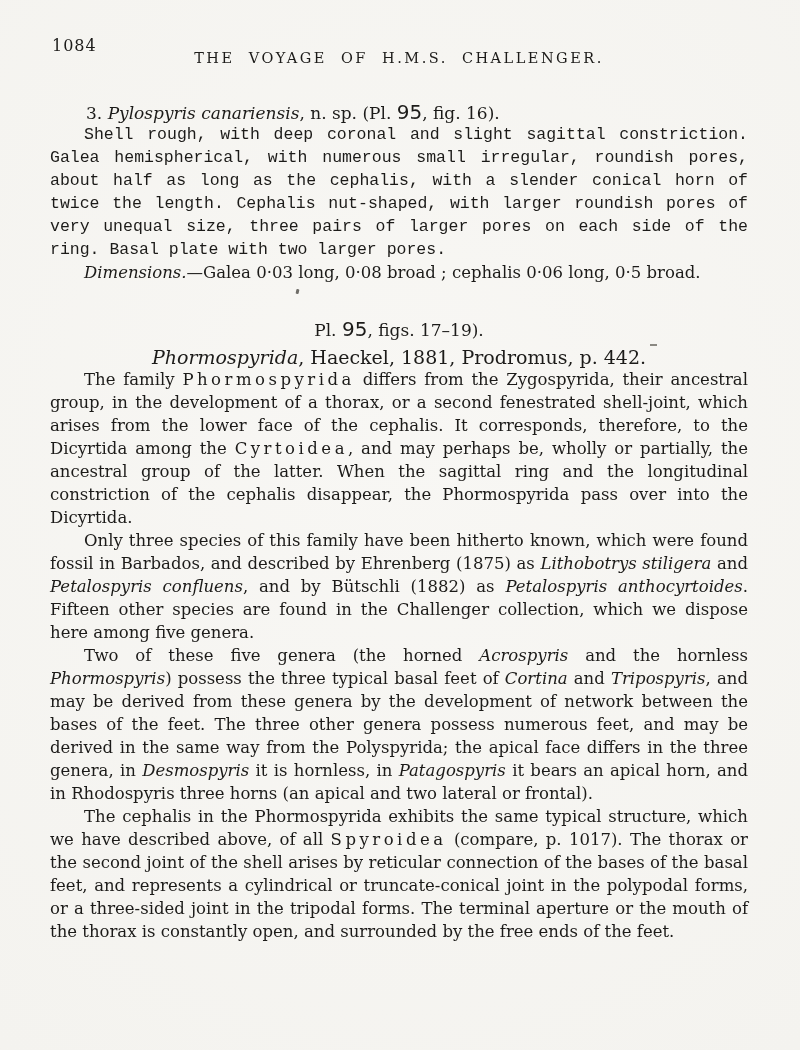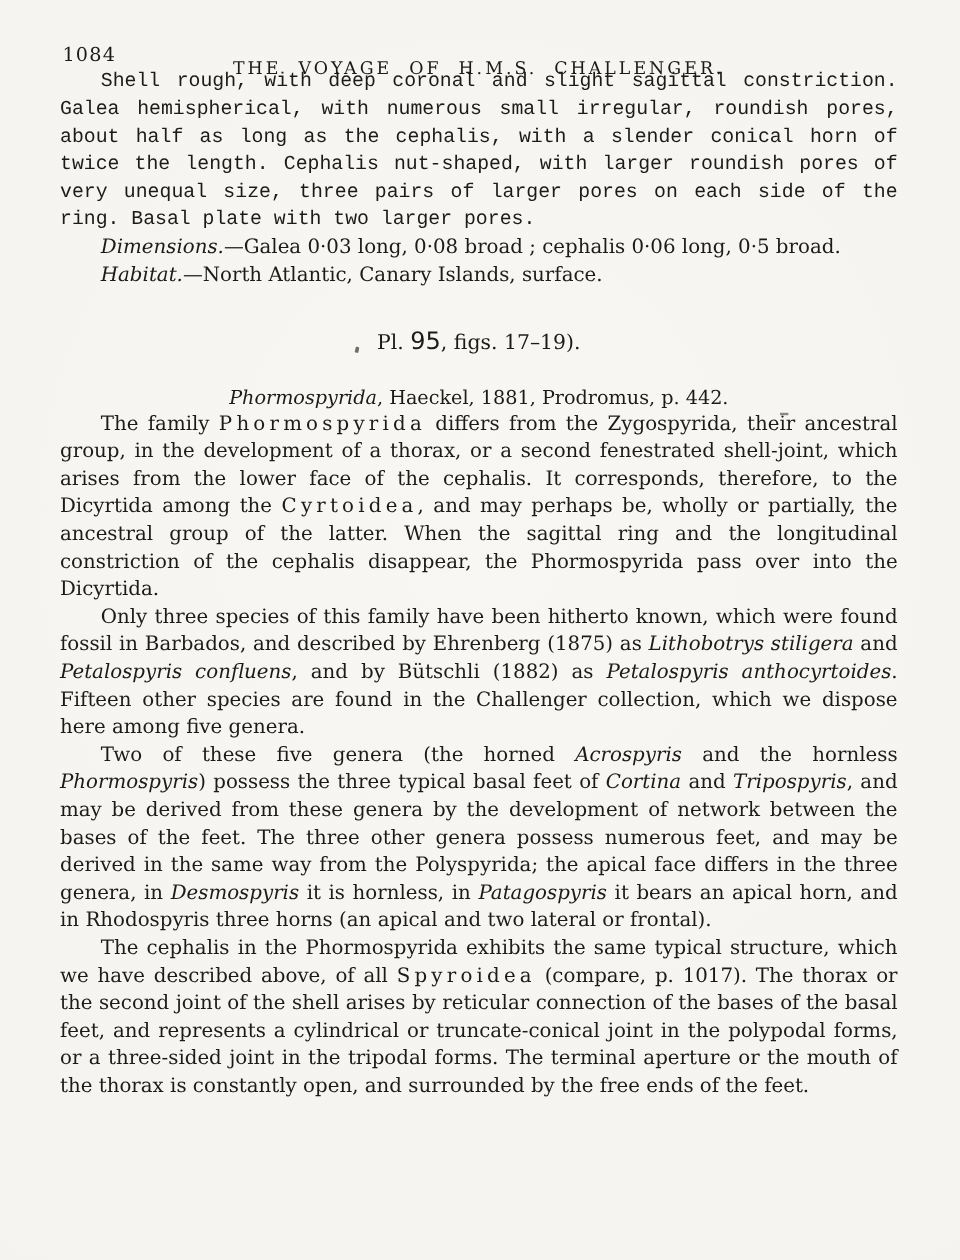--- a/index.html
+++ b/index.html
@@ -53,23 +53,23 @@
   p.indent { text-indent: 34px; }
   p.noj { text-align: left; }
   .desc { margin-top: 23px; font-family: Liberation Mono, monospace; }
   .family-heading {
     margin-top: 33px;
     text-align: center;
     font-size: 17px;
     line-height: 27px;
   }
   .citation {
-    margin-top: 22px;
+    margin-top: 2px;
     text-align: center;
-    font-size: 16px;
+    font-size: 19px;
   }
   .definition { margin-top: 17px; }
   .para-gap { margin-top: 14px; }
   .para-sm-gap { margin-top: 4px; }
   .seg-i { font-style: italic; }
   .seg-sp { letter-spacing: 3.5px; }
   .seg-spc { font-variant: small-caps; letter-spacing: 4.5px; }
   .seg-big {
     font-family: "DejaVu Sans", "Liberation Sans", sans-serif;
     font-size: 20px;
@@ -97,24 +97,24 @@
 </head>
 <body>
 
 <div class="page">
 
   <div class="header">
     <span class="pagenum">1084</span>
     <span class="running-title">THE VOYAGE OF H.M.S. CHALLENGER.</span>
   </div>
 
+  <div class="species-heading"><span>3. </span><span class="seg-i">Pylospyris canariensis</span><span>, n. sp. (Pl. </span><span class="seg-big">95</span><span>, fig. 16).</span></div>
 
   <p class="body indent desc"><span>Shell rough, with deep coronal and slight sagittal constriction. Galea hemispherical, with numerous small irregular, roundish pores, about half as long as the cephalis, with a slender conical horn of twice the length. Cephalis nut-shaped, with larger roundish pores of very unequal size, three pairs of larger pores on each side of the ring. Basal plate with two larger pores.</span></p>
   <p class="body indent noj"><span class="seg-i">Dimensions.</span><span>—Galea 0·03 long, 0·08 broad ; cephalis 0·06 long, 0·5 broad.</span></p>
-  <p class="body indent noj"><span class="seg-i">Habitat.</span><span>—North Atlantic, Canary Islands, surface.</span></p>
 
   <div class="family-heading">
     <div><span>Pl. </span><span class="seg-big">95</span><span>, figs. 17–19).</span></div>
   </div>
 
   <div class="citation"><span class="seg-i">Phormospyrida</span><span>, Haeckel, 1881, Prodromus, p. 442.</span></div>
 
 
   <p class="body indent para-gap"><span>The family </span><span class="seg-sp">Phormospyrida</span><span> differs from the Zygospyrida, their ancestral group, in the development of a thorax, or a second fenestrated shell-joint, which arises from the lower face of the cephalis. It corresponds, therefore, to the Dicyrtida among the </span><span class="seg-sp">Cyrtoidea</span><span>, and may perhaps be, wholly or partially, the ancestral group of the latter. When the sagittal ring and the longitudinal constriction of the cephalis disappear, the Phormospyrida pass over into the Dicyrtida.</span></p>
   <p class="body indent para-sm-gap"><span>Only three species of this family have been hitherto known, which were found fossil in Barbados, and described by Ehrenberg (1875) as </span><span class="seg-i">Lithobotrys stiligera</span><span> and </span><span class="seg-i">Petalospyris confluens</span><span>, and by Bütschli (1882) as </span><span class="seg-i">Petalospyris anthocyrtoides</span><span>. Fifteen other species are found in the Challenger collection, which we dispose here among five genera.</span></p>

